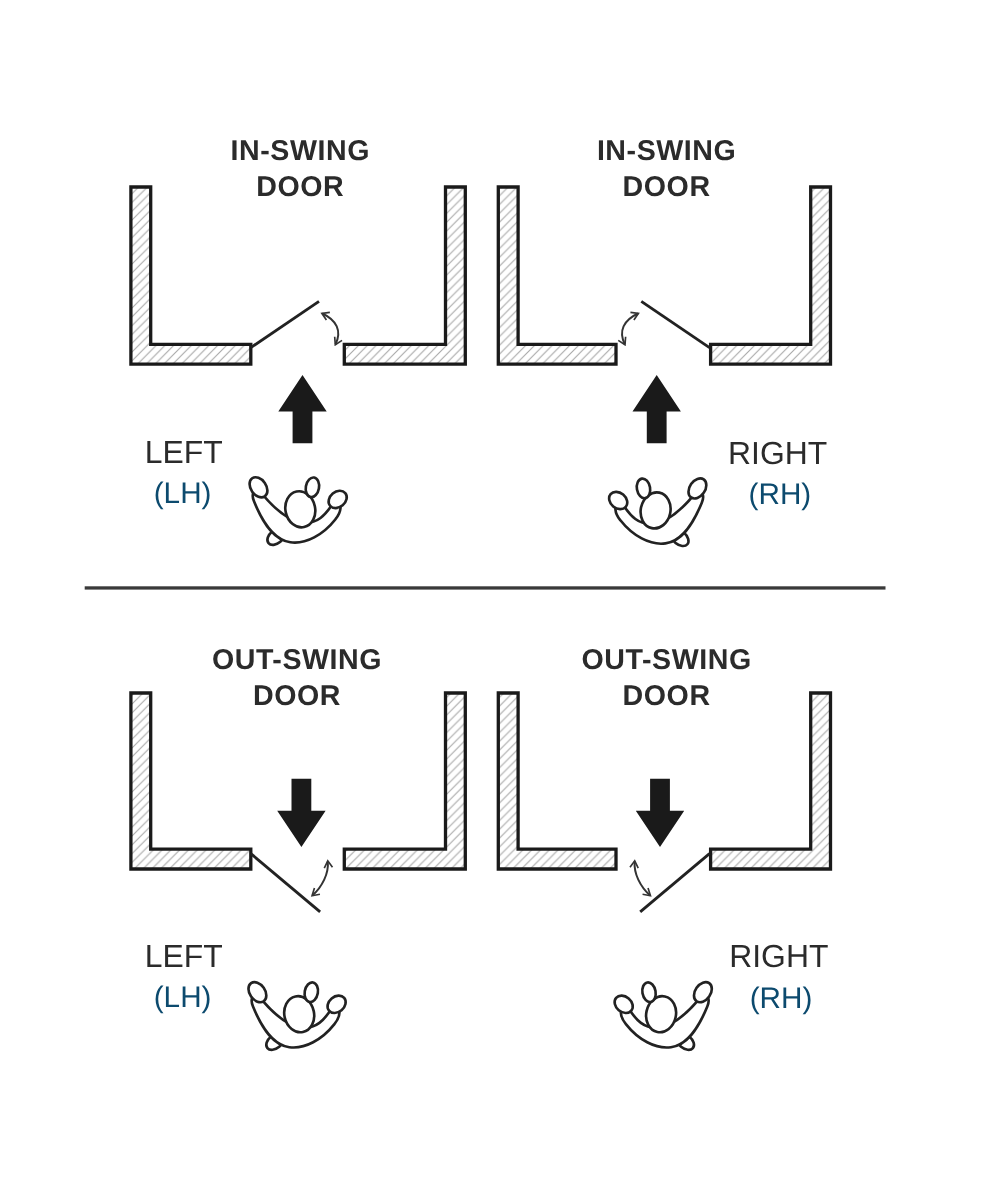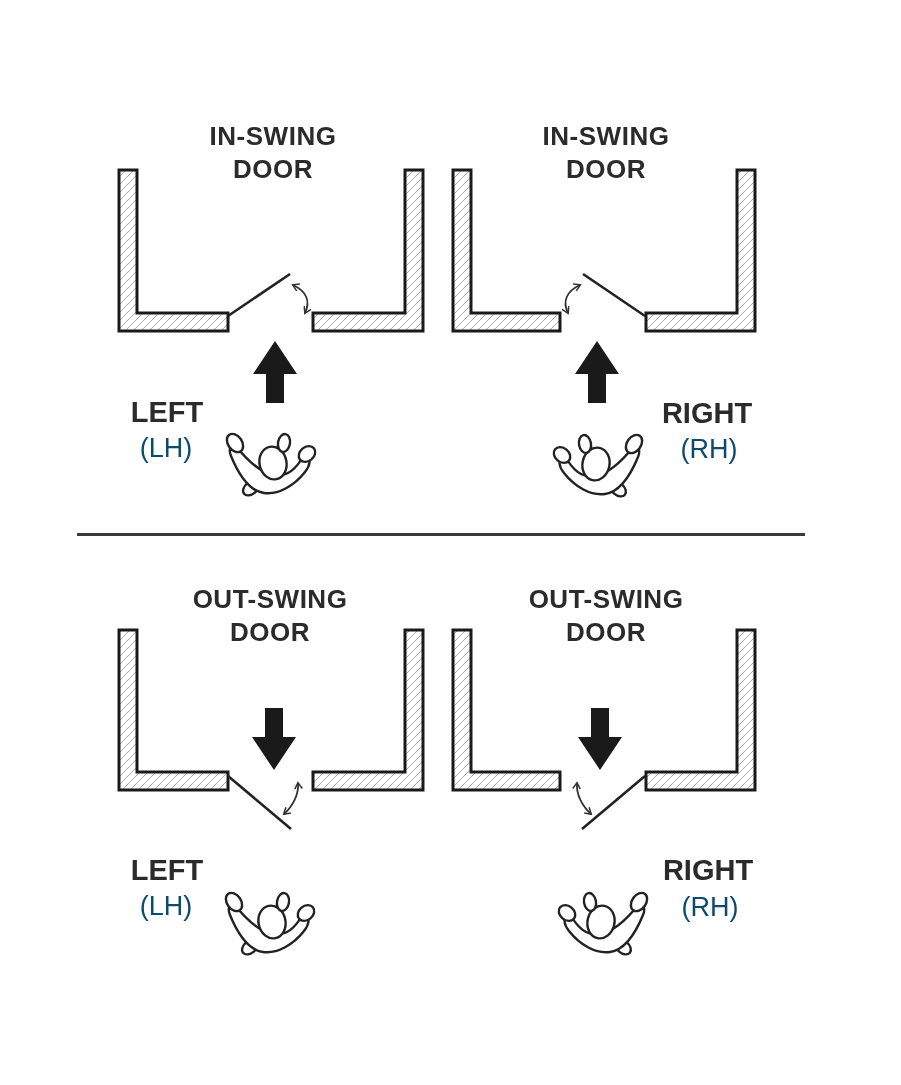--- a/index.html
+++ b/index.html
@@ -31,21 +31,21 @@
     font-weight: bold;
     letter-spacing: 0.5px;
     line-height: 33px;
     color: #2b2b2b;
     white-space: nowrap;
   }
   .hand-label {
     position: absolute;
     transform: translateX(-50%);
     font-size: 29px;
-    font-weight: bold;
+    font-weight: normal;
     line-height: 31px;
     color: #2b2b2b;
     white-space: nowrap;
   }
   .hand-code {
     position: absolute;
     transform: translateX(-50%);
     font-size: 27px;
     font-weight: normal;
     line-height: 30px;

